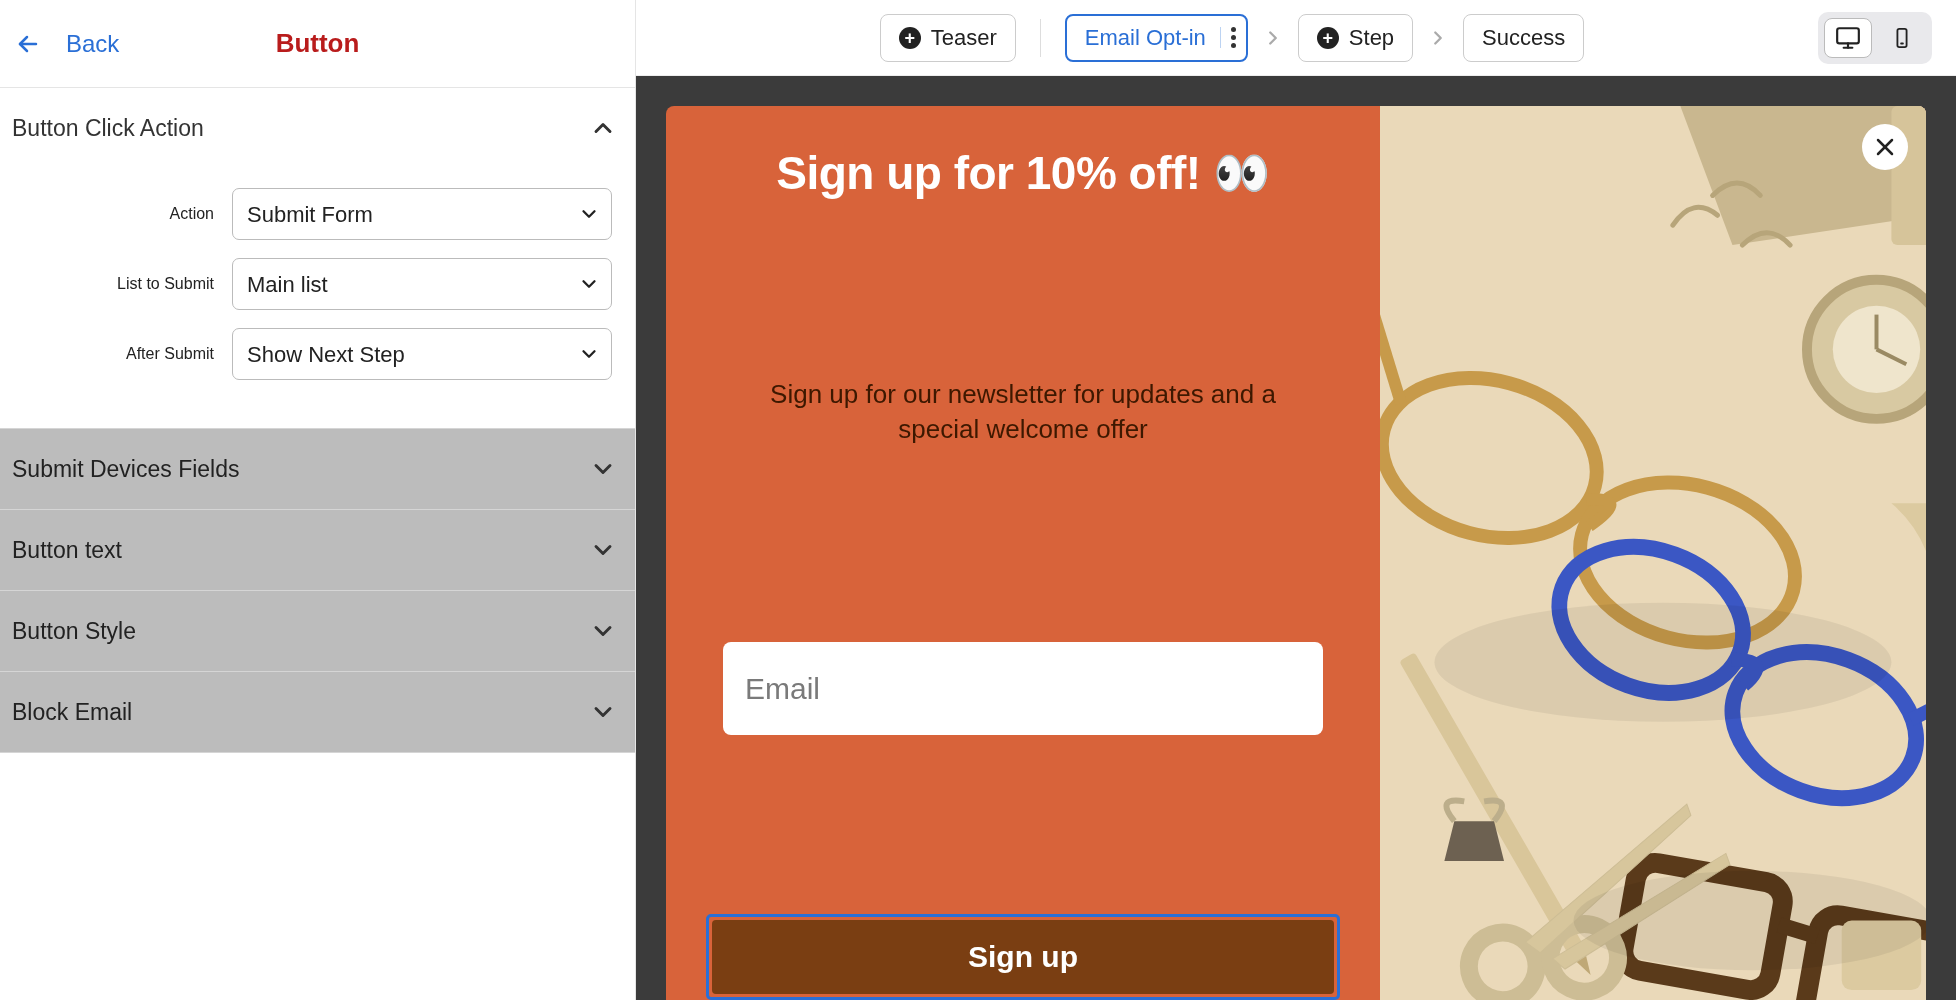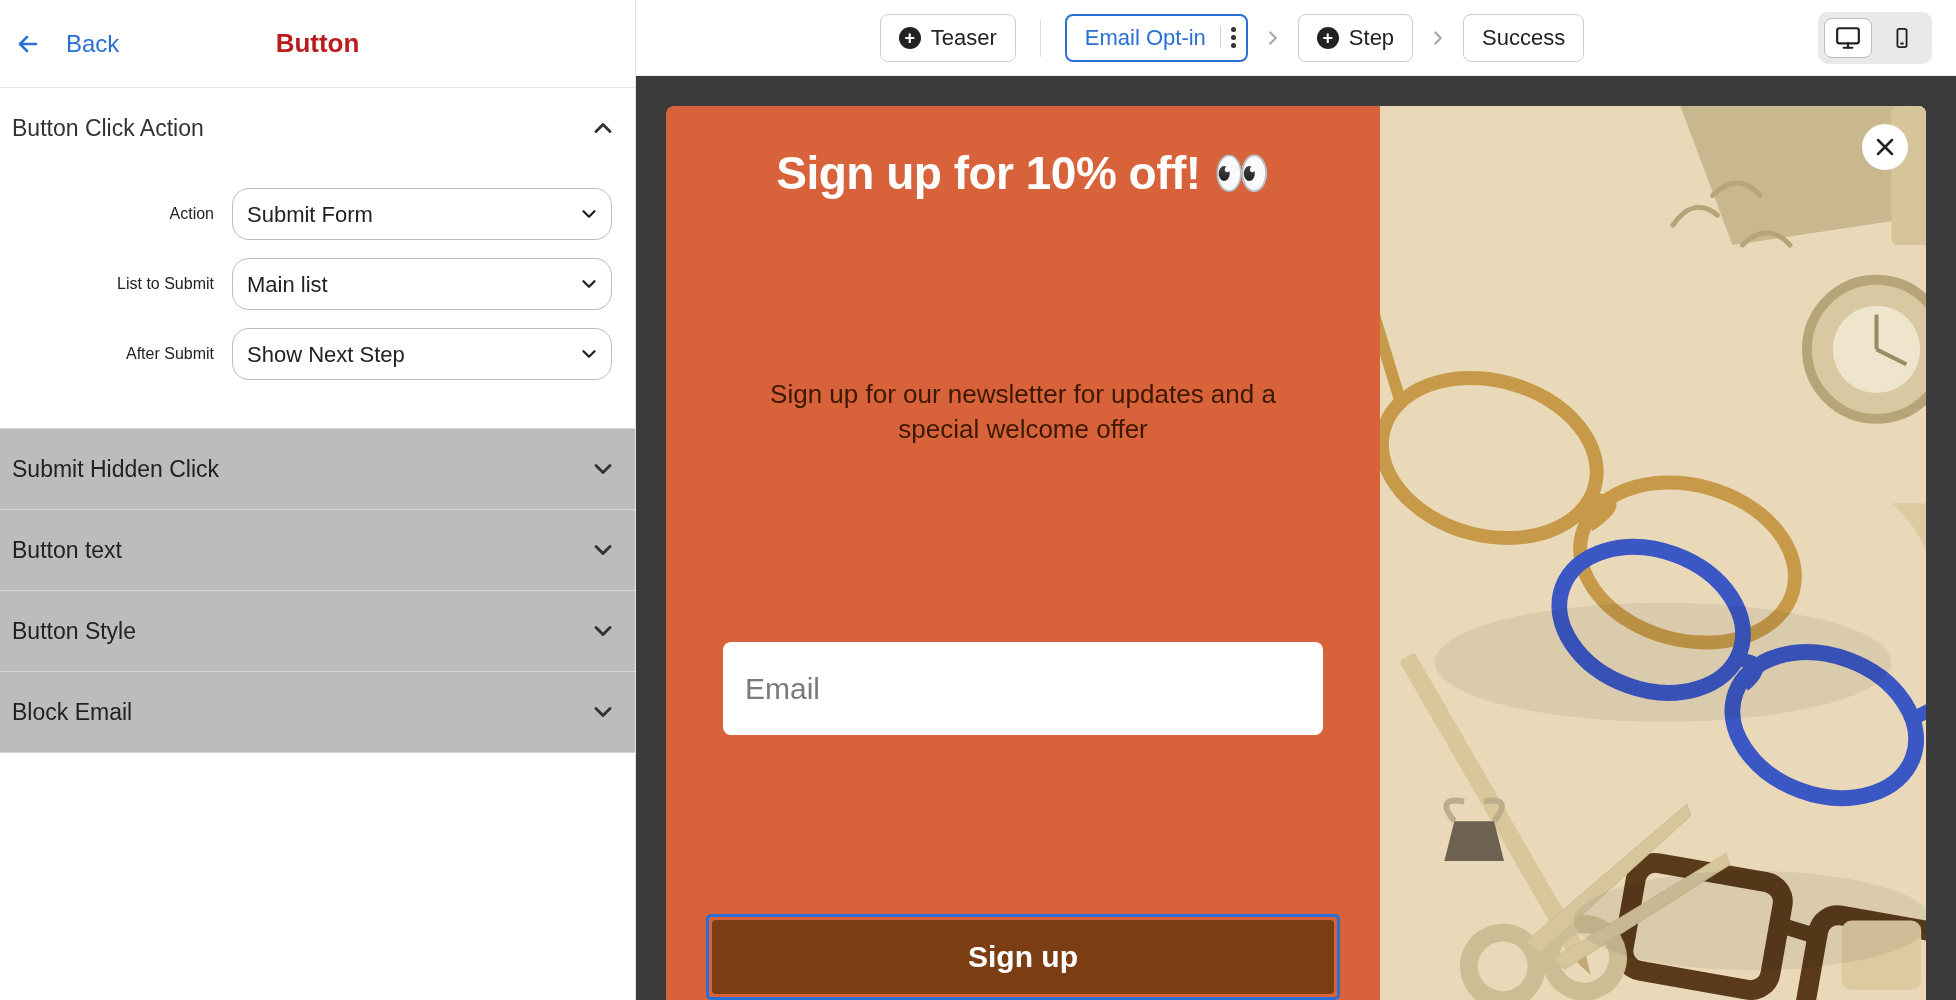--- a/index.html
+++ b/index.html
@@ -18,21 +18,21 @@
   .section.collapsed { background:#bcbcbc; }
   .section-head { display:flex; align-items:center; justify-content:space-between; padding:26px 18px 26px 12px; cursor:pointer; }
   .section-head-title { font-size:23px; color:#333; }
   .section.collapsed .section-head-title{ color:#222; }
   .chev { width:28px; height:28px; }
 
   .section-content { padding: 8px 12px 30px 12px; }
   .form-row { display:flex; align-items:center; margin:12px 0 18px 0; }
   .form-row label { width:220px; text-align:right; font-size:16px; color:#222; padding-right:18px; font-weight:500;}
   .select-wrap { position:relative; flex:1; max-width:380px; }
-  .select-wrap select { width:100%; height:52px; border:1px solid #bbb; border-radius:17px; background:#fff; font-size:22px; padding:0 44px 0 14px; appearance:none; color:#222;}
+  .select-wrap select { width:100%; height:52px; border:1px solid #bbb; border-radius:7px; background:#fff; font-size:22px; padding:0 44px 0 14px; appearance:none; color:#222;}
   .select-wrap .sel-chev { position:absolute; right:12px; top:50%; transform:translateY(-50%); pointer-events:none; }
 
   
   .sb-fill{flex:1;background:#bcbcbc;}
 
   
   .main { flex:1; height:100%; display:flex; flex-direction:column; background:#fff; }
   .topbar { height:76px; display:flex; align-items:center; padding:0 24px; gap:14px; border-bottom:1px solid #eee;}
   .spacer { flex:1; }
   .pill-btn { display:flex; align-items:center; gap:10px; border:1px solid #ccc; border-radius:8px; padding:10px 18px; font-size:22px; color:#222; background:#fff; cursor:pointer; font-weight:500;}
@@ -115,21 +115,21 @@
             <svg class="sel-chev" width="22" height="22" viewBox="0 0 24 24" fill="none" stroke="#222" stroke-width="2.5" stroke-linecap="round" stroke-linejoin="round">
                   <polyline points="6 9 12 15 18 9"></polyline>
                 </svg>
           </div>
         </div>
       </div>
     </div>
 
     <div class="section collapsed">
       <div class="section-head">
-        <div class="section-head-title">Submit Hidden Click</div>
+        <div class="section-head-title">Submit Devices Fields</div>
         <svg class="chev" viewBox="0 0 24 24" fill="none" stroke="#333" stroke-width="2.5" stroke-linecap="round" stroke-linejoin="round">
               <polyline points="6 9 12 15 18 9"></polyline>
             </svg>
       </div>
     </div>
     <div class="section collapsed">
       <div class="section-head">
         <div class="section-head-title">Button text</div>
         <svg class="chev" viewBox="0 0 24 24" fill="none" stroke="#333" stroke-width="2.5" stroke-linecap="round" stroke-linejoin="round">
               <polyline points="6 9 12 15 18 9"></polyline>

